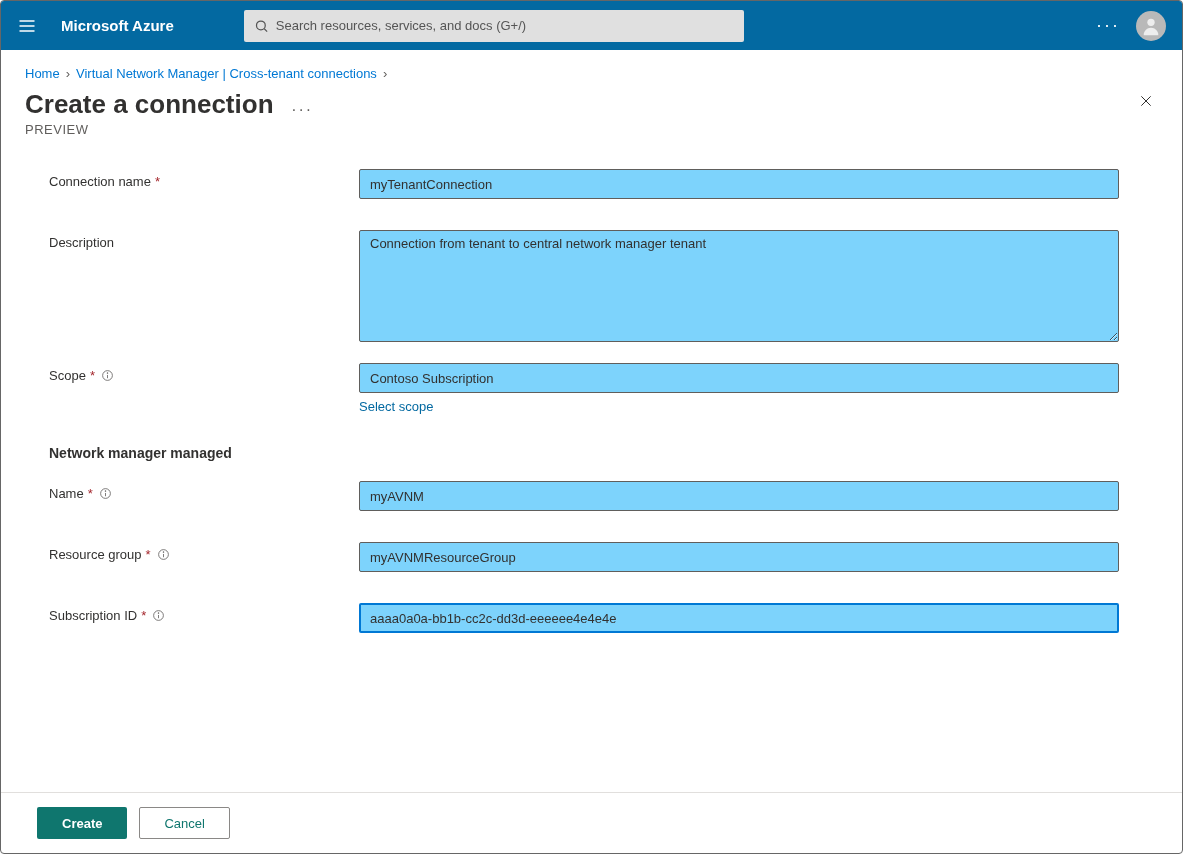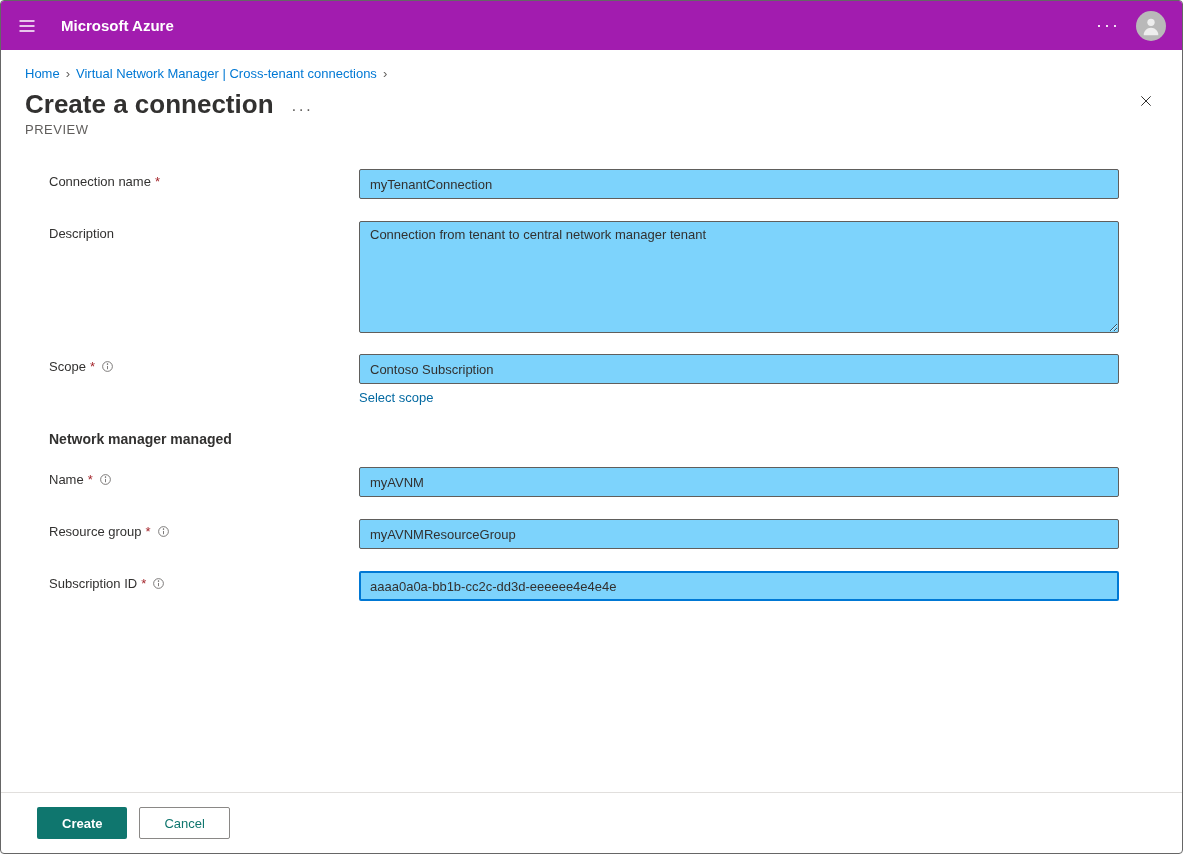--- a/index.html
+++ b/index.html
@@ -13,21 +13,21 @@
     height: 854px;
     display: flex;
     flex-direction: column;
     overflow: hidden;
     border: 1px solid #666;
     border-radius: 4px;
   }
 
   
   .topbar {
-    background: #a21caf;
+    background: #0369a1;
     height: 49px;
     display: flex;
     align-items: center;
     padding: 0 16px;
     color: #fff;
     flex-shrink: 0;
   }
   .menu-icon {
     width: 20px; height: 20px;
     cursor: pointer;
@@ -139,21 +139,21 @@
   .intro {
     font-size: 13px;
     color: #323130;
     line-height: 1.5;
     margin-bottom: 32px;
     max-width: 1060px;
   }
   .form-row {
     display: flex;
     align-items: flex-start;
-    margin-bottom: 22px;
+    margin-bottom: 31px;
   }
   .form-row.tall { margin-bottom: 18px; }
   .label-col {
     width: 310px;
     flex-shrink: 0;
     padding-top: 5px;
     font-size: 13px;
     display: flex;
     align-items: center;
     gap: 4px;
@@ -237,20 +237,27 @@
 
 <div class="topbar">
   <div class="menu-icon">
     <svg viewBox="0 0 24 24" fill="none" stroke-width="2">
         <line x1="3" y1="6" x2="21" y2="6"></line>
         <line x1="3" y1="12" x2="21" y2="12"></line>
         <line x1="3" y1="18" x2="21" y2="18"></line>
       </svg>
   </div>
   <div class="brand">Microsoft Azure</div>
+  <div class="search-wrap">
+    <svg viewBox="0 0 24 24" fill="none" stroke-width="2">
+        <circle cx="11" cy="11" r="7"></circle>
+        <line x1="21" y1="21" x2="16.5" y2="16.5"></line>
+      </svg>
+    <input class="search-input" type="text" placeholder="Search resources, services, and docs (G+/)" style="">
+  </div>
   <div class="topbar-spacer"></div>
   <div class="topbar-more">···</div>
   <div class="avatar">
     <svg viewBox="0 0 24 24" width="22" height="22">
         <circle cx="12" cy="8" r="4"></circle>
         <path d="M4 22c0-4.4 3.6-8 8-8s8 3.6 8 8"></path>
       </svg>
   </div>
 </div>
 

